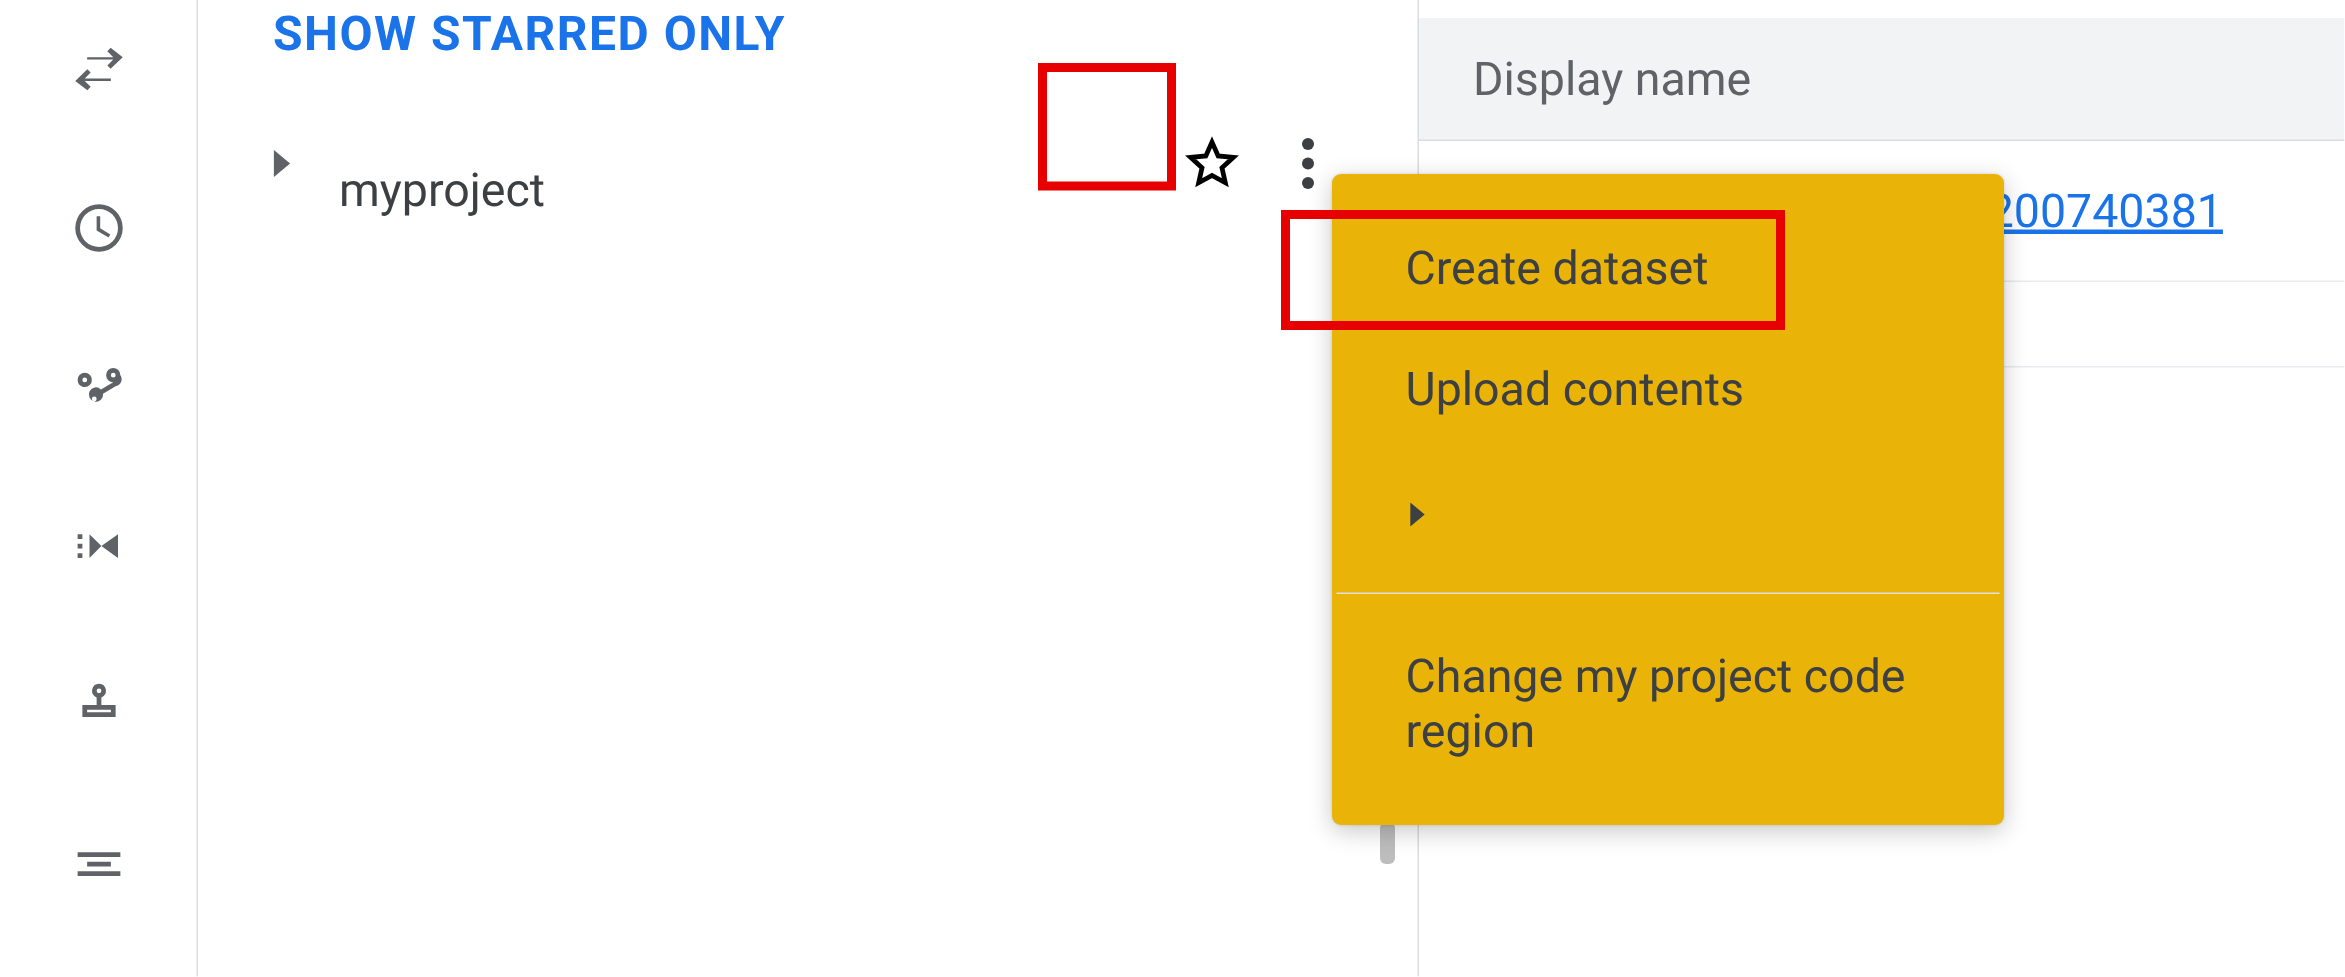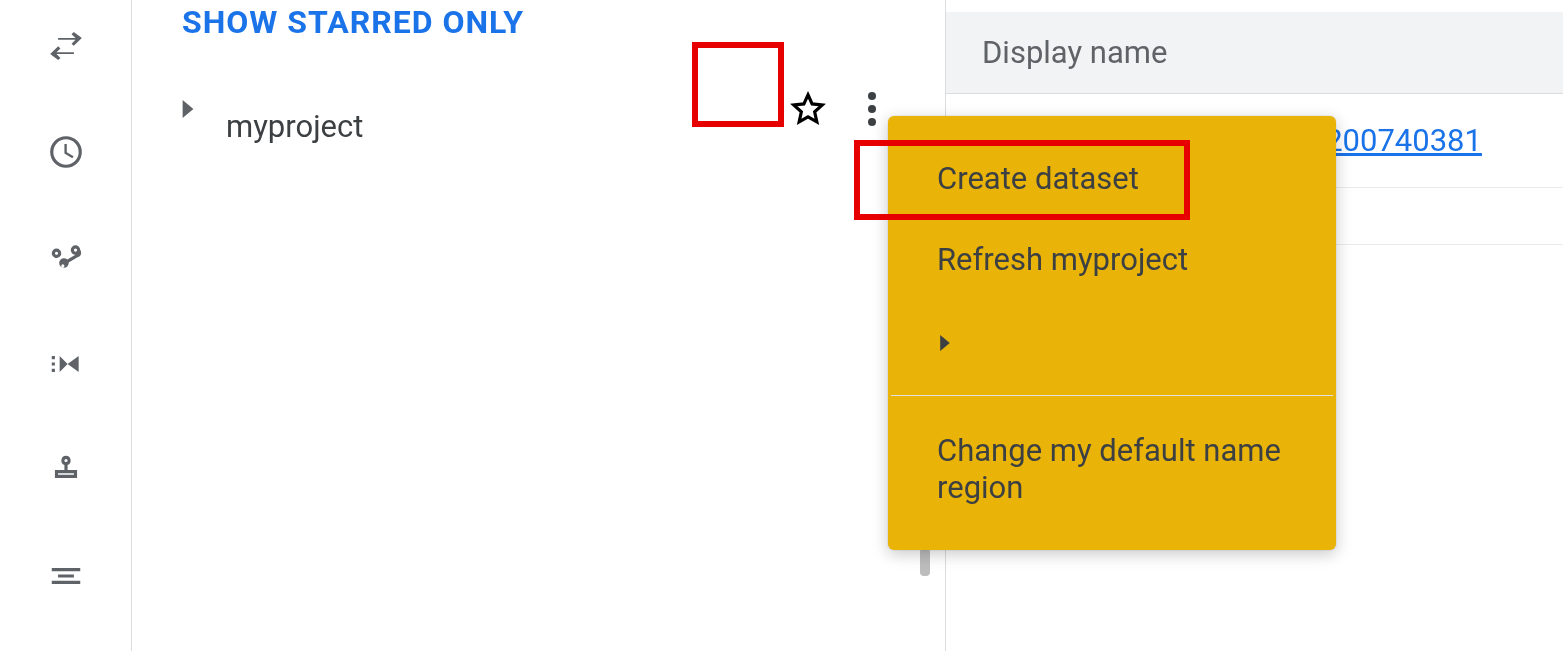--- a/index.html
+++ b/index.html
@@ -249,32 +249,32 @@
 </div>
 
 <div class="highlight-box hb1"></div>
 <div class="highlight-box hb2"></div>
 
 <div class="menu">
   <div class="menu-item">
     <span>Create dataset</span>
   </div>
   <div class="menu-item">
-    <span>Refresh myproject</span>
+    <span>Upload contents</span>
   </div>
   <div class="menu-item">
     <span class="menu-arrow">
       <svg viewBox="0 0 10 10">
           <path d="M2 0l6 5-6 5z"></path>
         </svg>
     </span>
   </div>
   <div class="menu-divider"></div>
   <div class="menu-item">
-    <span>Change my default name region</span>
+    <span>Change my project code region</span>
   </div>
 </div>
 
 <div class="details">
   <div class="details-header">Display name</div>
   <div class="details-row">
     <span class="details-link">Data canvas export 1713200740381</span>
   </div>
   <div class="details-row"></div>
 </div>

